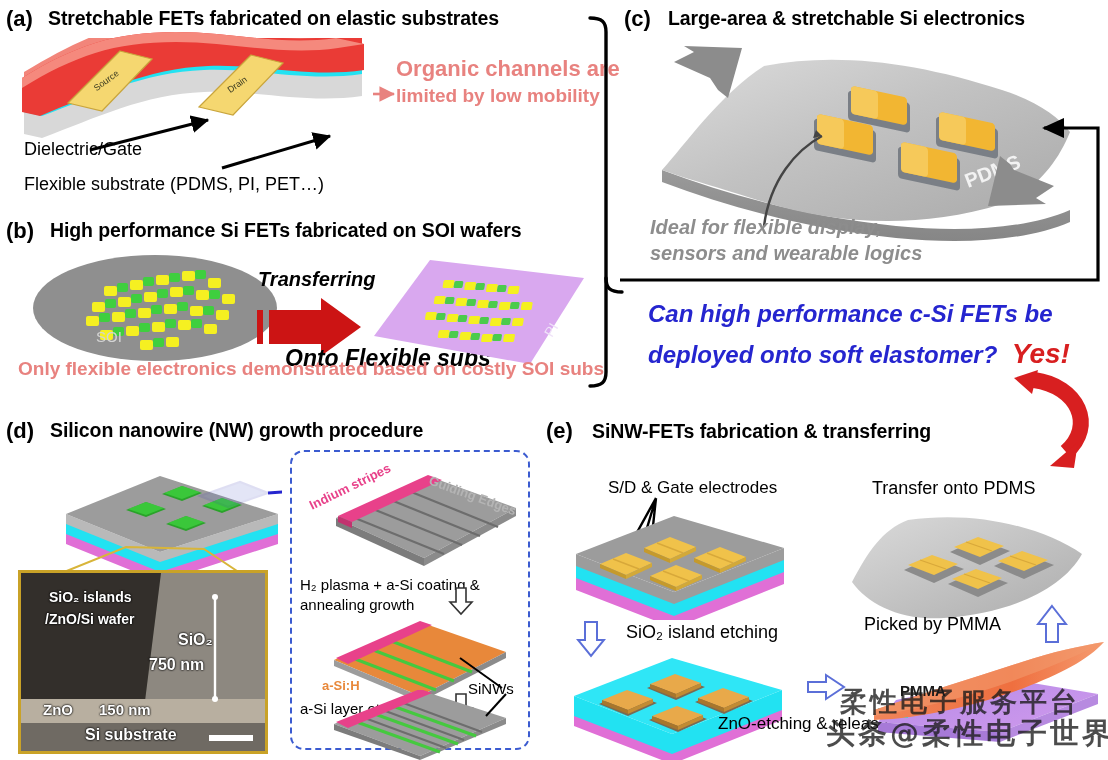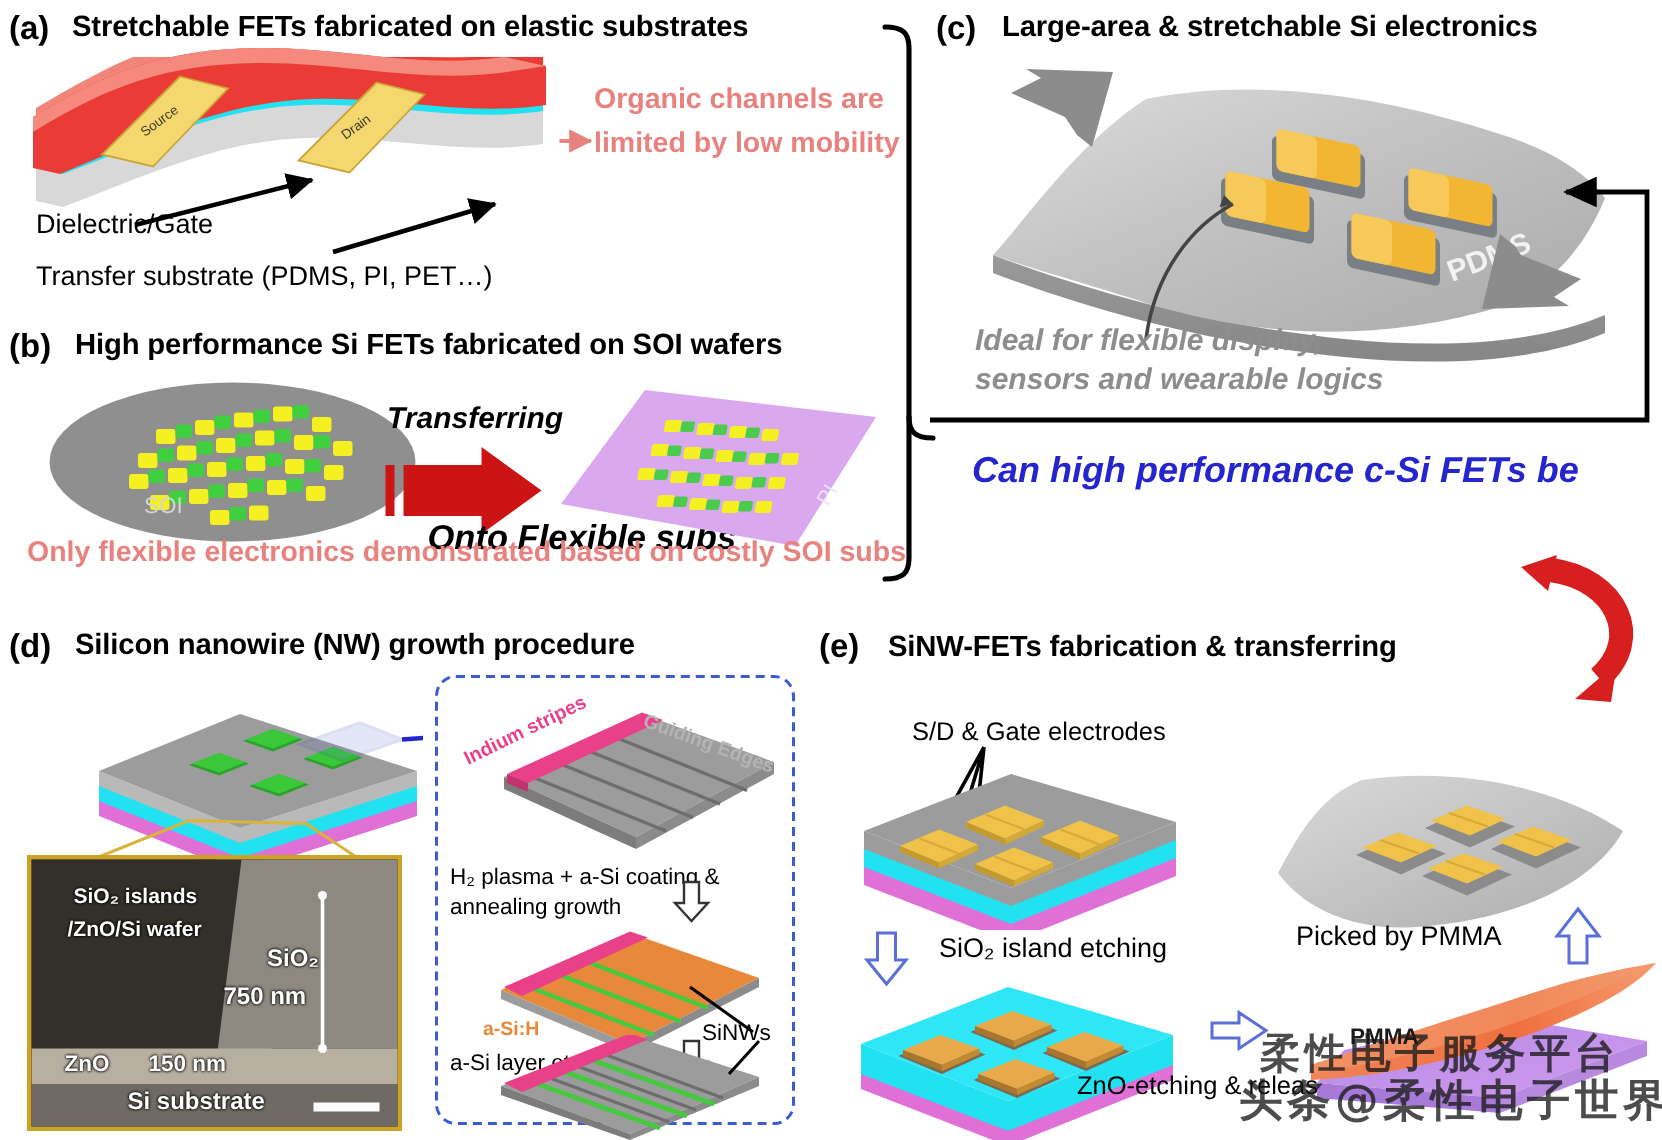--- a/index.html
+++ b/index.html
@@ -108,32 +108,32 @@
         </marker>
       </defs>
     <line x1="2" y1="38" x2="120" y2="8" stroke="#000" stroke-width="3" marker-end="url(#ah-blk)"></line>
   </svg>
 
   <svg class="abs" style="left:220px; top:128px;" width="130" height="48" viewBox="0 0 130 48">
     <line x1="2" y1="40" x2="110" y2="8" stroke="#000" stroke-width="3" marker-end="url(#ah-blk)"></line>
   </svg>
 
   <div class="abs t" style="left:24px; top:139px; font-size:18px;">Dielectric/Gate</div>
-  <div class="abs t" style="left:24px; top:174px; font-size:18px;">Transfer substrate (PDMS, PI, PET…)</div>
+  <div class="abs t" style="left:24px; top:174px; font-size:18px;">Flexible substrate (PDMS, PI, PET…)</div>
 
   <svg class="abs" style="left:372px; top:86px;" width="30" height="16" viewBox="0 0 30 16">
     <defs>
         <marker id="ah-red" markerWidth="7" markerHeight="7" refX="5.6" refY="3" orient="auto">
       <path d="M0,0 L6,3 L0,6 z" fill="#e8827f"></path>
         </marker>
       </defs>
     <line x1="1" y1="8" x2="22" y2="8" stroke="#e8827f" stroke-width="2.6" marker-end="url(#ah-red)"></line>
   </svg>
 
-  <div class="abs red-soft" style="left:396px; top:56px; font-size:19px;">Organic channels are</div>
+  <div class="abs red-soft" style="left:396px; top:56px; font-size:22px;">Organic channels are</div>
   <div class="abs red-soft" style="left:396px; top:85px; font-size:19px;">limited by low mobility</div>
 
   <div class="abs" style="left:6px; top:218px; width:620px; height:28px;">
     <span class="abs panel-letter" style="left:0; top:0; font-size:22px;">(b)</span>
     <span class="abs panel-title" style="left:44px; top:1px; font-size:19.5px;">High performance Si FETs fabricated on SOI wafers</span>
   </div>
 
   <svg class="abs" style="left:30px; top:252px;" width="250" height="112" viewBox="0 0 250 112">
     <ellipse cx="125" cy="56" rx="122" ry="53" fill="#8f8f8f"></ellipse>
     <g>
@@ -310,20 +310,24 @@
   <svg class="abs" style="left:620px; top:118px;" width="486" height="168" viewBox="0 0 486 168">
     <defs>
         <marker id="ah-blk2" markerWidth="8" markerHeight="8" refX="6.4" refY="3.2" orient="auto">
       <path d="M0,0 L7,3.2 L0,6.4 z" fill="#000"></path>
         </marker>
       </defs>
     <path d="M0,162 L478,162 L478,10 L424,10" fill="none" stroke="#000" stroke-width="3.2" marker-end="url(#ah-blk2)"></path>
   </svg>
 
   <div class="abs blue-italic" style="left:648px; top:300px; font-size:24px;">Can high performance c-Si FETs be</div>
+  <div class="abs" style="left:648px; top:338px; height:34px;">
+    <span class="blue-italic" style="font-size:24px;">deployed onto soft elastomer?</span>
+    <span class="red-strong" style="font-size:28px; margin-left:10px;">Yes!</span>
+  </div>
 
   <svg class="abs" style="left:992px; top:368px;" width="110" height="105" viewBox="0 0 110 105">
     <path d="M42,12 C86,18 104,58 74,84" fill="none" stroke="#d81f20" stroke-width="16" stroke-linecap="butt"></path>
     <path d="M46,2 L40,26 L22,10 Z" fill="#d81f20"></path>
     <path d="M86,74 L58,98 L82,100 Z" fill="#d81f20"></path>
   </svg>
 
   <div class="abs" style="left:6px; top:418px; width:520px; height:28px;">
     <span class="abs panel-letter" style="left:0; top:0; font-size:22px;">(d)</span>
     <span class="abs panel-title" style="left:44px; top:1px; font-size:19.5px;">Silicon nanowire (NW) growth procedure</span>
@@ -537,20 +541,21 @@
       </g>
     </g>
   </svg>
 
   <svg class="abs" style="left:806px; top:672px;" width="40" height="30" viewBox="0 0 40 30">
     <path d="M2,10 L20,10 L20,3 L38,15 L20,27 L20,20 L2,20 Z" fill="#fff" stroke="#5b6fd8" stroke-width="2"></path>
   </svg>
 
   <div class="abs t" style="left:718px; top:714px; font-size:17px;">ZnO-etching &amp; release</div>
 
+  <div class="abs t" style="left:872px; top:478px; font-size:18px;">Transfer onto PDMS</div>
 
   <svg class="abs" style="left:848px; top:506px;" width="240" height="130" viewBox="0 0 240 130">
     <defs>
       <linearGradient id="pdms2" x1="0" y1="0" x2="1" y2="1">
         <stop offset="0%" stop-color="#dadada"></stop>
           <stop offset="100%" stop-color="#acacac"></stop>
       </linearGradient>
     </defs>
     <path d="M60,14 C130,4 196,22 234,48 C214,84 160,108 96,112 C52,115 20,98 4,76 C20,46 34,24 60,14 Z" fill="url(#pdms2)"></path>
     <g>

